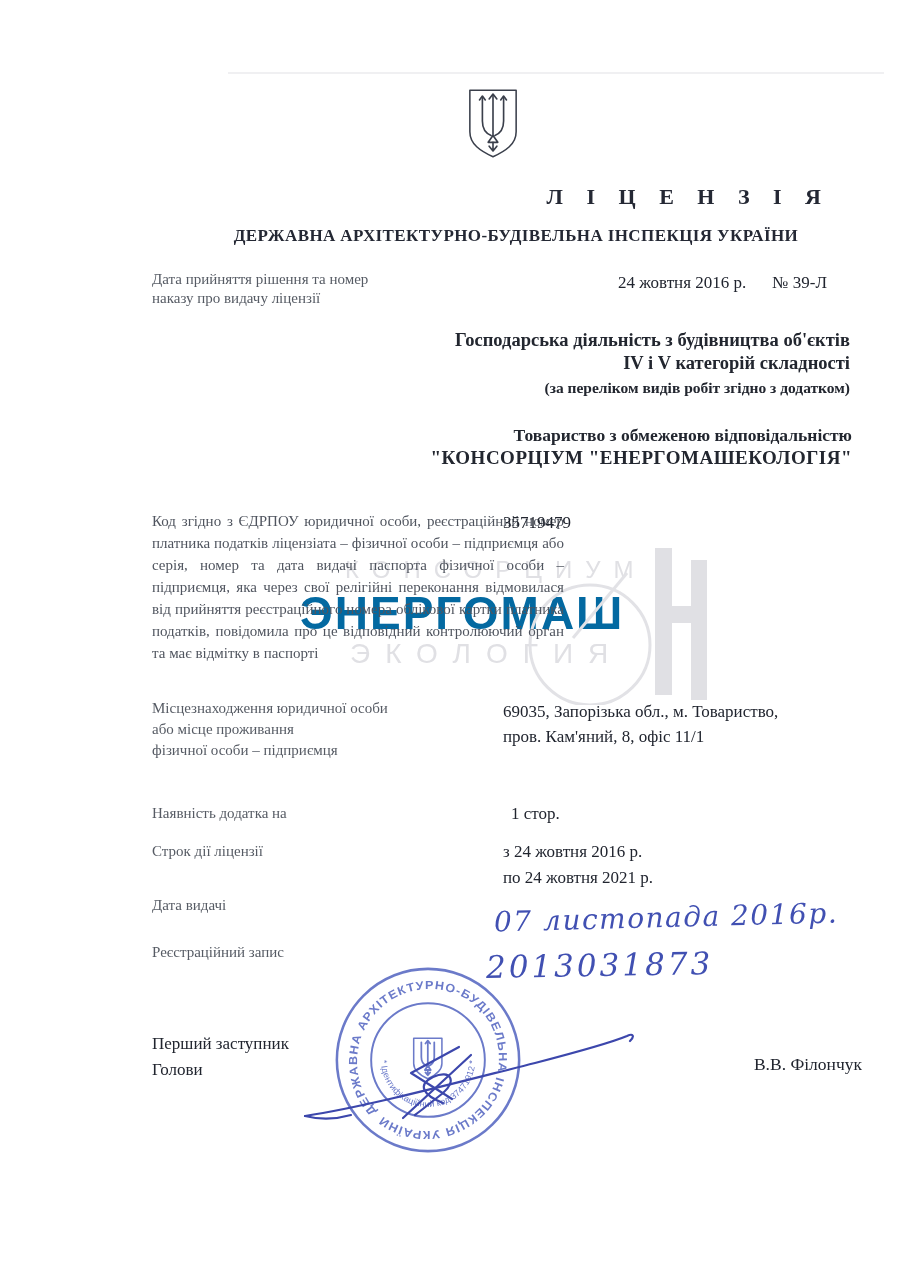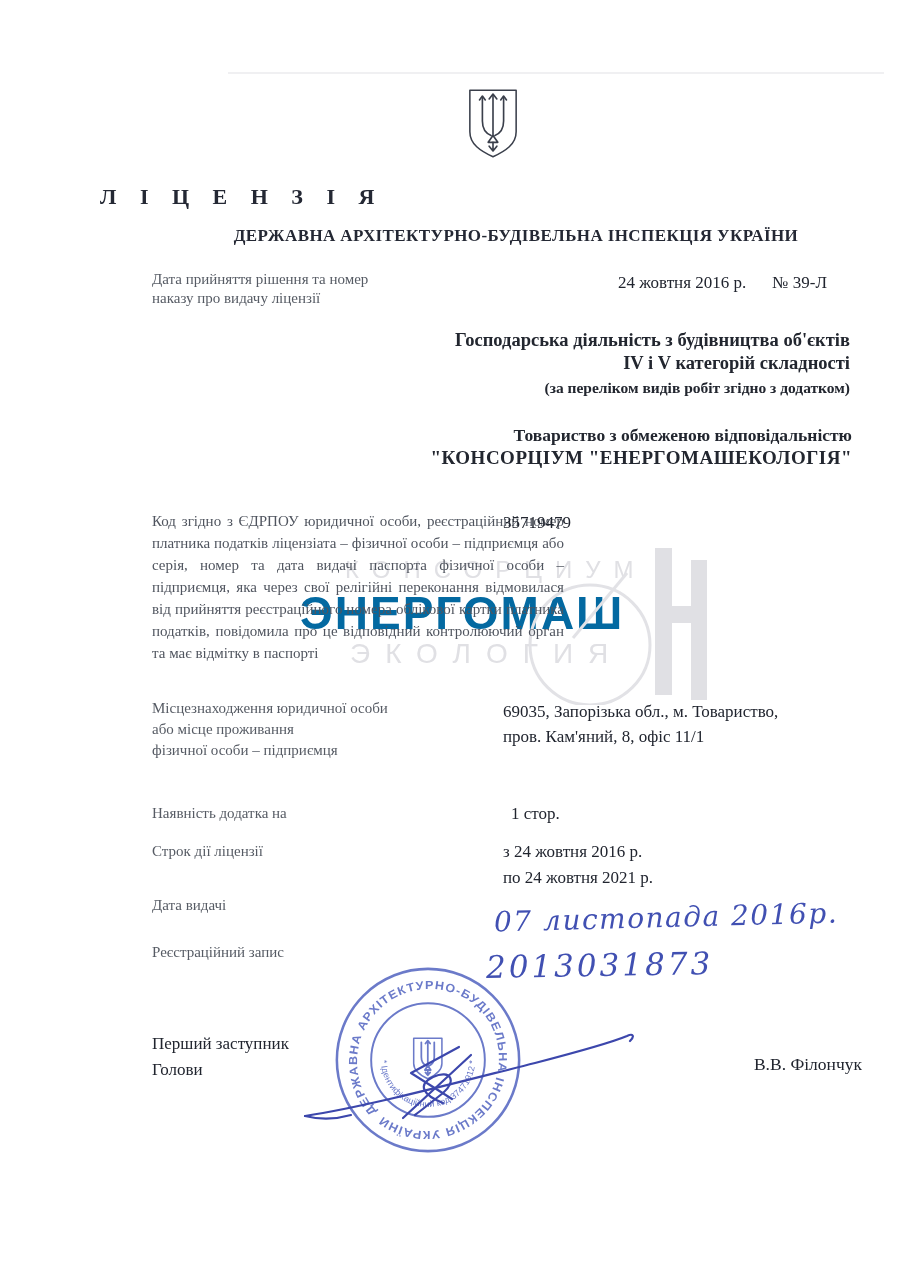--- a/index.html
+++ b/index.html
@@ -5,21 +5,21 @@
   html,body{margin:0;padding:0;background:#ffffff;}
   .page{
     position:relative;width:909px;height:1280px;background:#fff;
     font-family:"Liberation Serif", serif;color:#262a34;overflow:hidden;
   }
   .abs{position:absolute;}
   .layer{z-index:2;}
   
   .scan-edge{position:absolute;left:228px;top:72px;width:656px;height:2px;background:#f0f0f2;z-index:1;}
   
-  .doc-title{left:100px;top:184px;width:730px;text-align:left;
+  .doc-title{left:100px;top:184px;width:730px;text-align:right;
     font-size:22px;font-weight:bold;letter-spacing:9px;color:#242834;}
   .authority{left:180px;top:226px;width:672px;text-align:center;
     font-size:17px;font-weight:bold;letter-spacing:.4px;color:#242834;}
   
   .lbl{font-size:15px;color:#565b64;line-height:19px;}
   .val{font-size:17px;font-weight:normal;color:#21252f;line-height:25px;}
   .center-block{text-align:right;font-weight:bold;color:#22262f;}
   .act1{font-size:18.5px;line-height:23px;}
   .act-note{font-size:15.5px;line-height:25px;}
   .lic1{font-size:17.5px;line-height:22px;}

